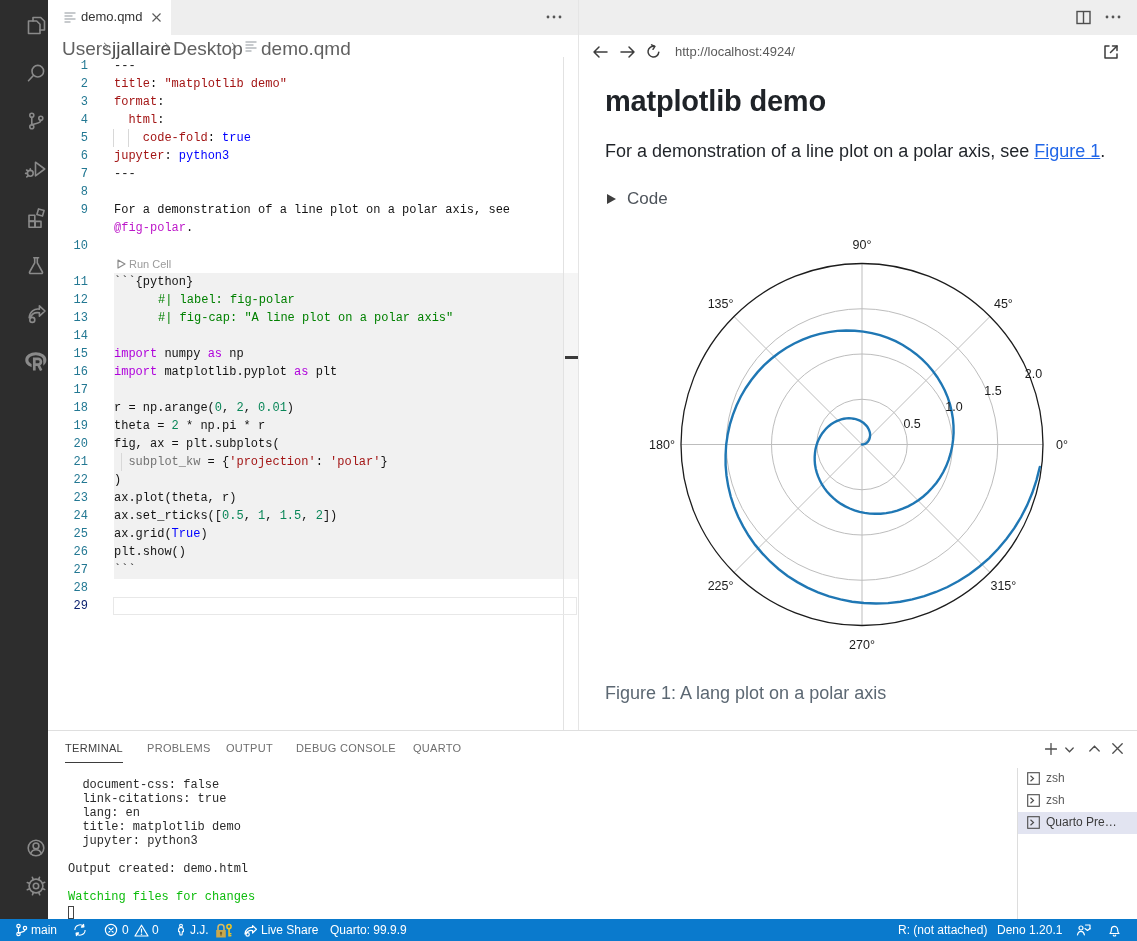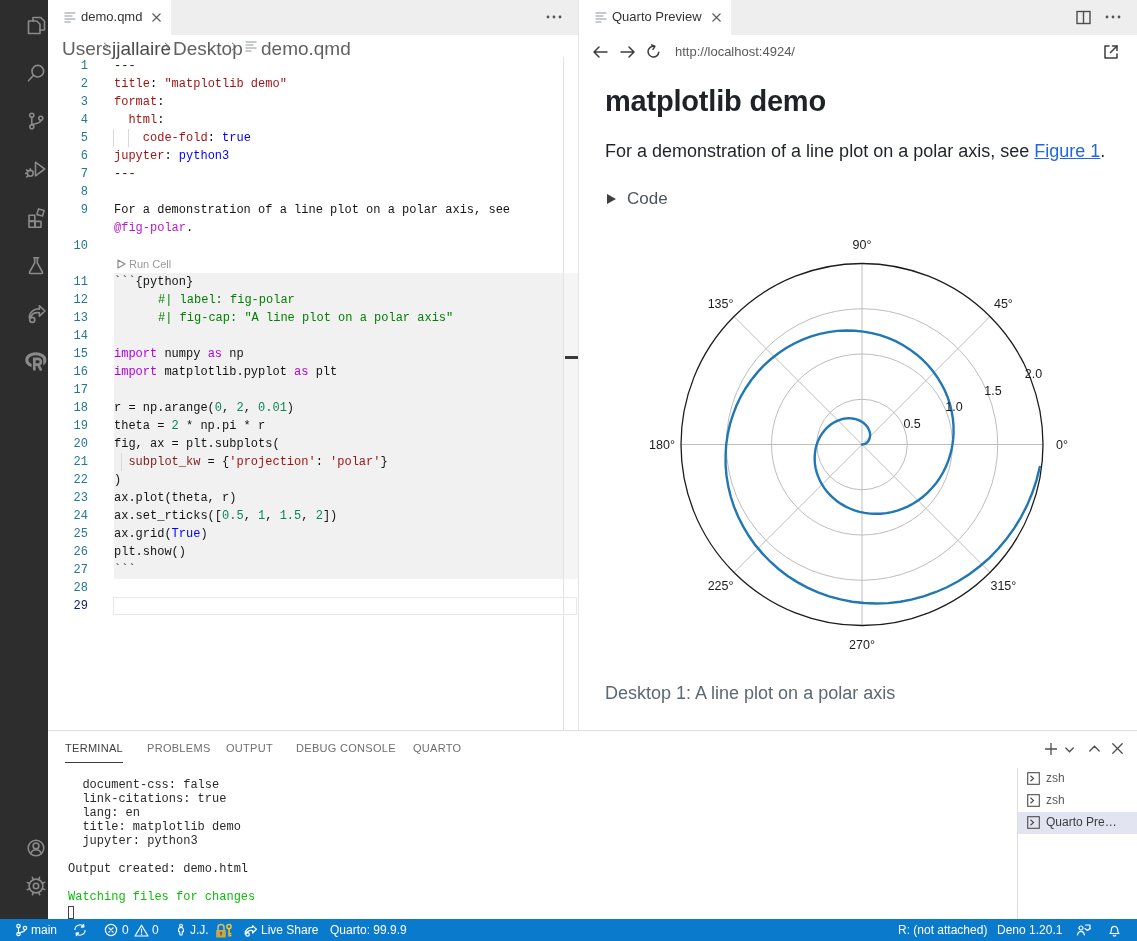--- a/index.html
+++ b/index.html
@@ -20,21 +20,21 @@
 #code{position:absolute;left:114px;top:57px;font:12px/18px "Liberation Mono",monospace;color:#131313;white-space:pre;}
 #curline{position:absolute;left:113px;top:597px;width:464px;height:18px;border:1px solid #e8e8e8;}
 .ig{position:absolute;width:1px;height:18px;background:#d8d8d8;}
 
 .red{color:#a31515;}
 .blu{color:#0000ff;}
 .kw{color:#af00db;}
 .num{color:#098658;}
 .grn{color:#008000;padding-left:44px;}
 .mag{color:#bd18c9;}
-.nvy{color:#7f1d1d;}
+.nvy{color:#737373;}
 #runcell{position:absolute;left:114px;top:256px;height:16px;width:120px;white-space:nowrap;font-size:11px;color:#9b9b9b;}
 
 #sash{position:absolute;left:578px;top:0;width:1px;height:730px;background:#e5e5e5;}
 
 #tabs2{position:absolute;left:579px;top:0;width:558px;height:35px;background:#eeeeee;}
 #tab2{position:absolute;left:0;top:0;width:152px;height:35px;background:#fff;color:#333;font-size:13px;}
 #preview{position:absolute;left:579px;top:35px;width:558px;height:695px;background:#fff;}
 #purl{position:absolute;left:675px;top:44px;font-size:13px;color:#5a5a5a;}
 #h1{position:absolute;left:605px;top:85px;font-size:29px;font-weight:700;color:#1f2328;letter-spacing:-0.2px;}
 #para{position:absolute;left:605px;top:141px;font-size:18px;color:#1f2328;}
@@ -289,41 +289,20 @@
 </pre>
 <div id="runcell">
       <svg class="ic" style="position:absolute;left:3px;top:3px;" width="9" height="10" viewBox="0 0 9 10">
         <path d="M1 1 L8 5 L1 9 Z" fill="none" stroke="#8b8b8b" stroke-width="1.2" stroke-linejoin="round"></path>
       </svg>
       <span style="position:absolute;left:15px;top:2px;">Run Cell</span>
     </div>
 <div class="abs" style="left:564.5px;top:355.5px;width:13.5px;height:3px;background:#3a3a3a;"></div>
     <div id="sash"></div>
     <div id="tabs2"></div>
-    <div id="tab2" style="left:579px;">
-<div class="abs" style="left:16px;top:11px;">
-        <svg class="ic" width="12" height="13" viewBox="0 0 12 13">
-          <g stroke="#9da3a8" stroke-width="1.15">
-            <line x1="0.5" y1="2" x2="11.5" y2="2"></line>
-            <line x1="0.5" y1="5" x2="8.5" y2="5"></line>
-            <line x1="0.5" y1="8" x2="11.5" y2="8"></line>
-            <line x1="0.5" y1="11" x2="6.5" y2="11"></line>
-          </g>
-        </svg>
-      </div>
-<div class="abs" style="left:33px;top:9px;">Quarto Preview</div>
-<div class="abs" style="left:133px;top:13px;">
-        <svg class="ic" width="9" height="9" viewBox="0 0 9 9">
-          <g stroke="#5a5a5a" stroke-width="1.1">
-            <line x1="0.5" y1="0.5" x2="8.5" y2="8.5"></line>
-            <line x1="8.5" y1="0.5" x2="0.5" y2="8.5"></line>
-          </g>
-        </svg>
-      </div>
-    </div>
 <div class="abs" style="left:1076px;top:10px;">
       <svg class="ic" width="16" height="15" viewBox="0 0 16 15">
         <rect x="1" y="1.5" width="13" height="12" fill="none" stroke="#4e4e4e" stroke-width="1.4"></rect>
         <line x1="7.5" y1="1.5" x2="7.5" y2="13.5" stroke="#4e4e4e" stroke-width="1.4"></line>
       </svg>
     </div>
 <div class="abs" style="left:1105px;top:14px;">
       <svg class="ic" width="18" height="6" viewBox="0 0 18 6">
         <g fill="#555">
           <circle cx="2" cy="3" r="1.4"></circle>
@@ -399,21 +378,21 @@
           <text x="662.0" y="449.0" text-anchor="middle">180°</text>
           <text x="720.6" y="590.4" text-anchor="middle">225°</text>
           <text x="862.0" y="649.0" text-anchor="middle">270°</text>
           <text x="1003.4" y="590.4" text-anchor="middle">315°</text>
           <text x="912.1" y="428.2" text-anchor="middle">0.5</text>
           <text x="953.9" y="410.9" text-anchor="middle">1.0</text>
           <text x="993.0" y="394.8" text-anchor="middle">1.5</text>
           <text x="1033.4" y="378.0" text-anchor="middle">2.0</text>
         </g>
 </svg></div>
-<div id="caption">Desktop 1: A line plot on a polar axis</div>
+<div id="caption">Figure 1: A lang plot on a polar axis</div>
     <div id="panel">
       <div class="ptab act" style="left:17px;">TERMINAL</div>
 <div class="ptab" style="left:99px;">PROBLEMS</div>
 <div class="ptab" style="left:178px;">OUTPUT</div>
 <div class="ptab" style="left:248px;">DEBUG CONSOLE</div>
 <div class="ptab" style="left:365px;">QUARTO</div>
       <div class="abs" style="left:997px;top:12px;">
         <svg class="ic" width="12" height="12" viewBox="0 0 12 12">
           <g stroke="#4e4e4e" stroke-width="1.3" fill="none" stroke-linecap="round">
             <path d="M6 0.5 V11.5 M0.5 6 H11.5"></path>

